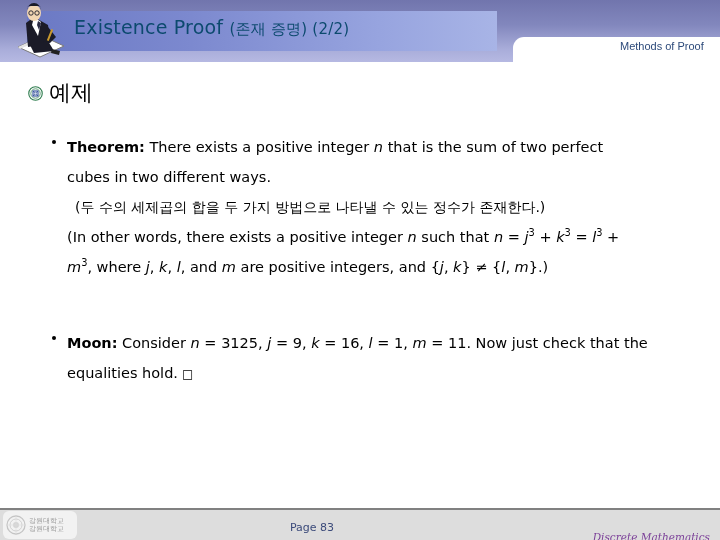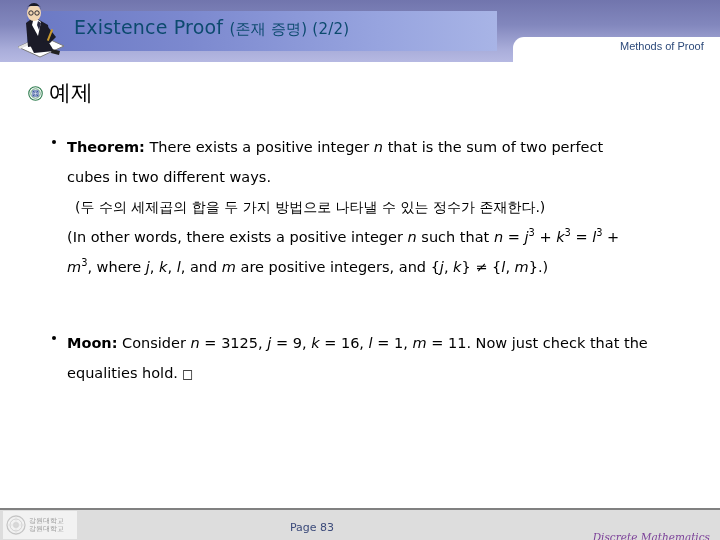--- a/index.html
+++ b/index.html
@@ -181,20 +181,21 @@
     left: 3px;
     top: 511px;
     width: 74px;
     height: 28px;
     background: #f2f2f2;
     display: flex;
     align-items: center;
     gap: 3px;
     padding-left: 3px;
     box-sizing: border-box;
+    border-radius: 6px;
   }
   .footer-logo .crest { width: 20px; height: 20px; flex: 0 0 auto; opacity: 0.55; }
   .footer-logo .ko-logo {
     font-size: 7px;
     color: #9a9a9a;
     line-height: 8px;
     font-family: "DejaVu Sans", sans-serif;
     white-space: nowrap;
   }
   .page-num {

